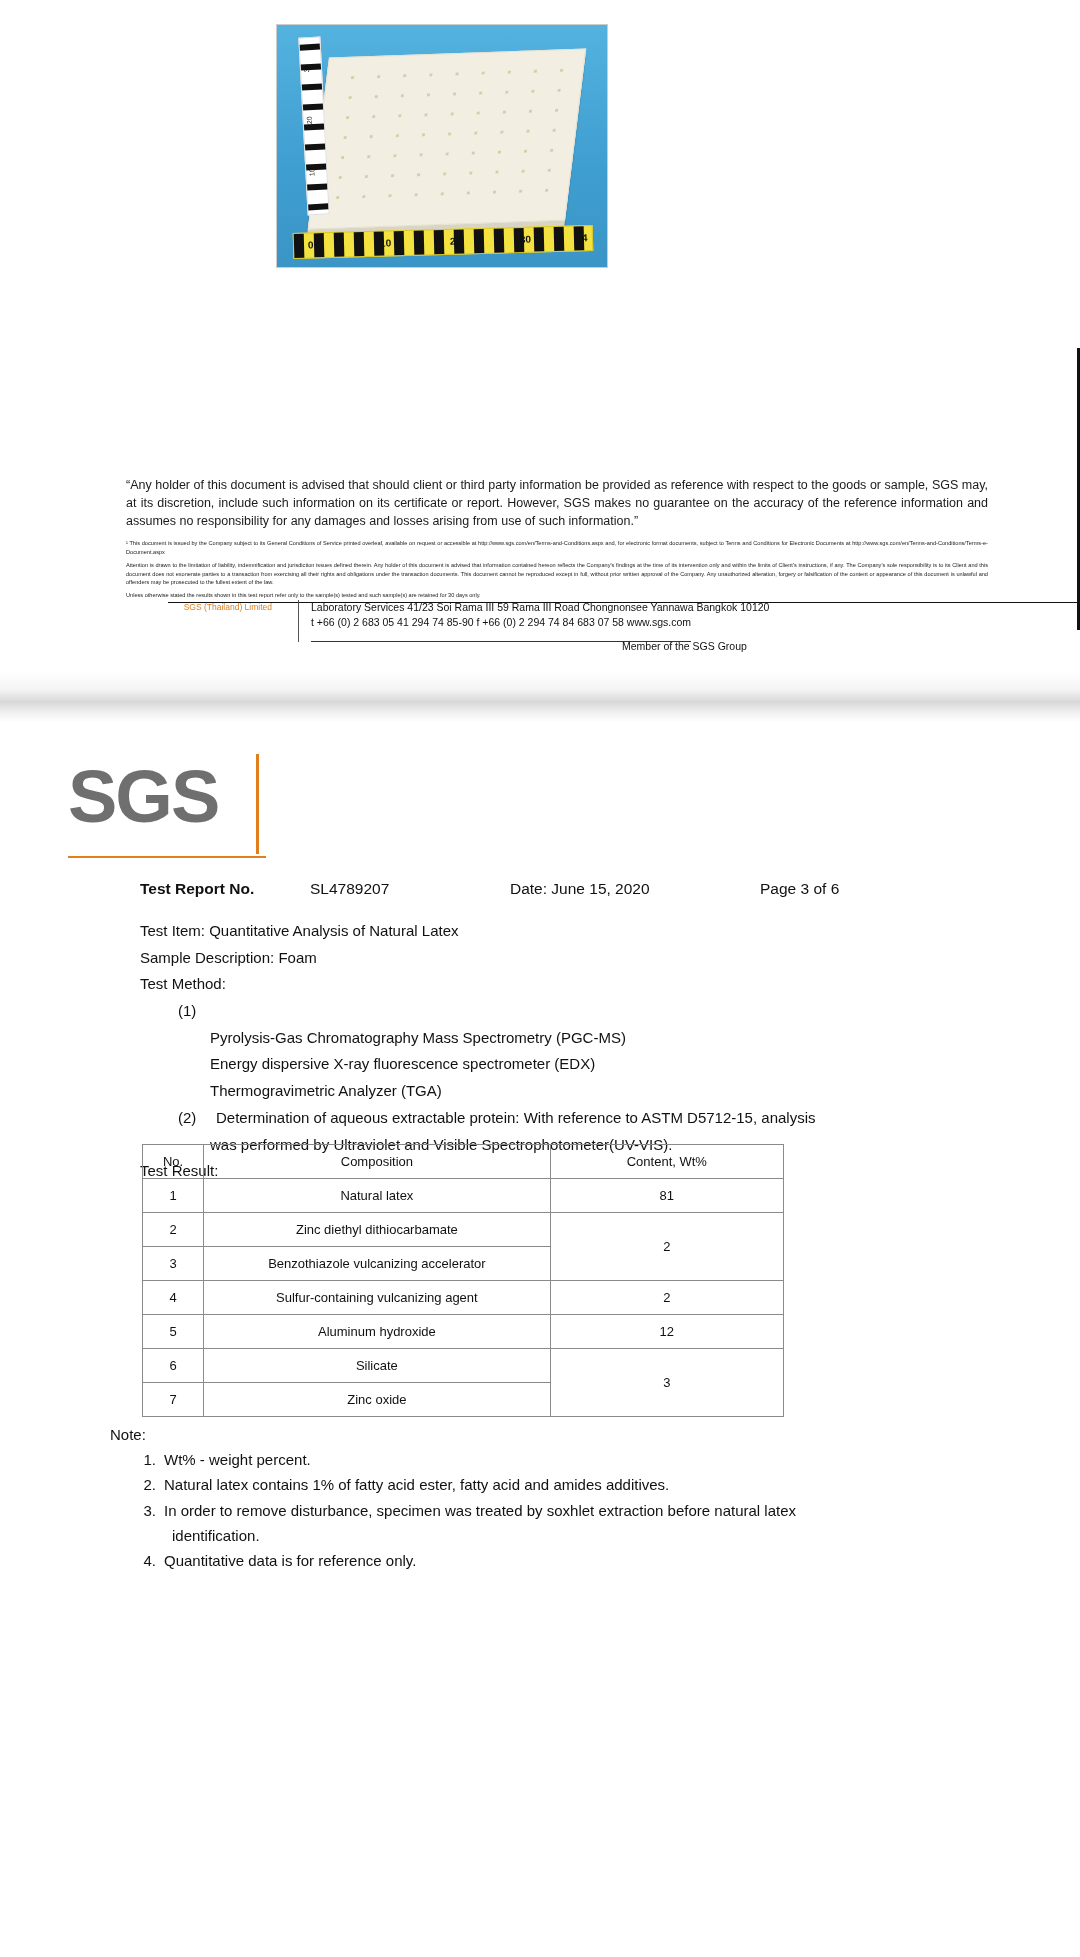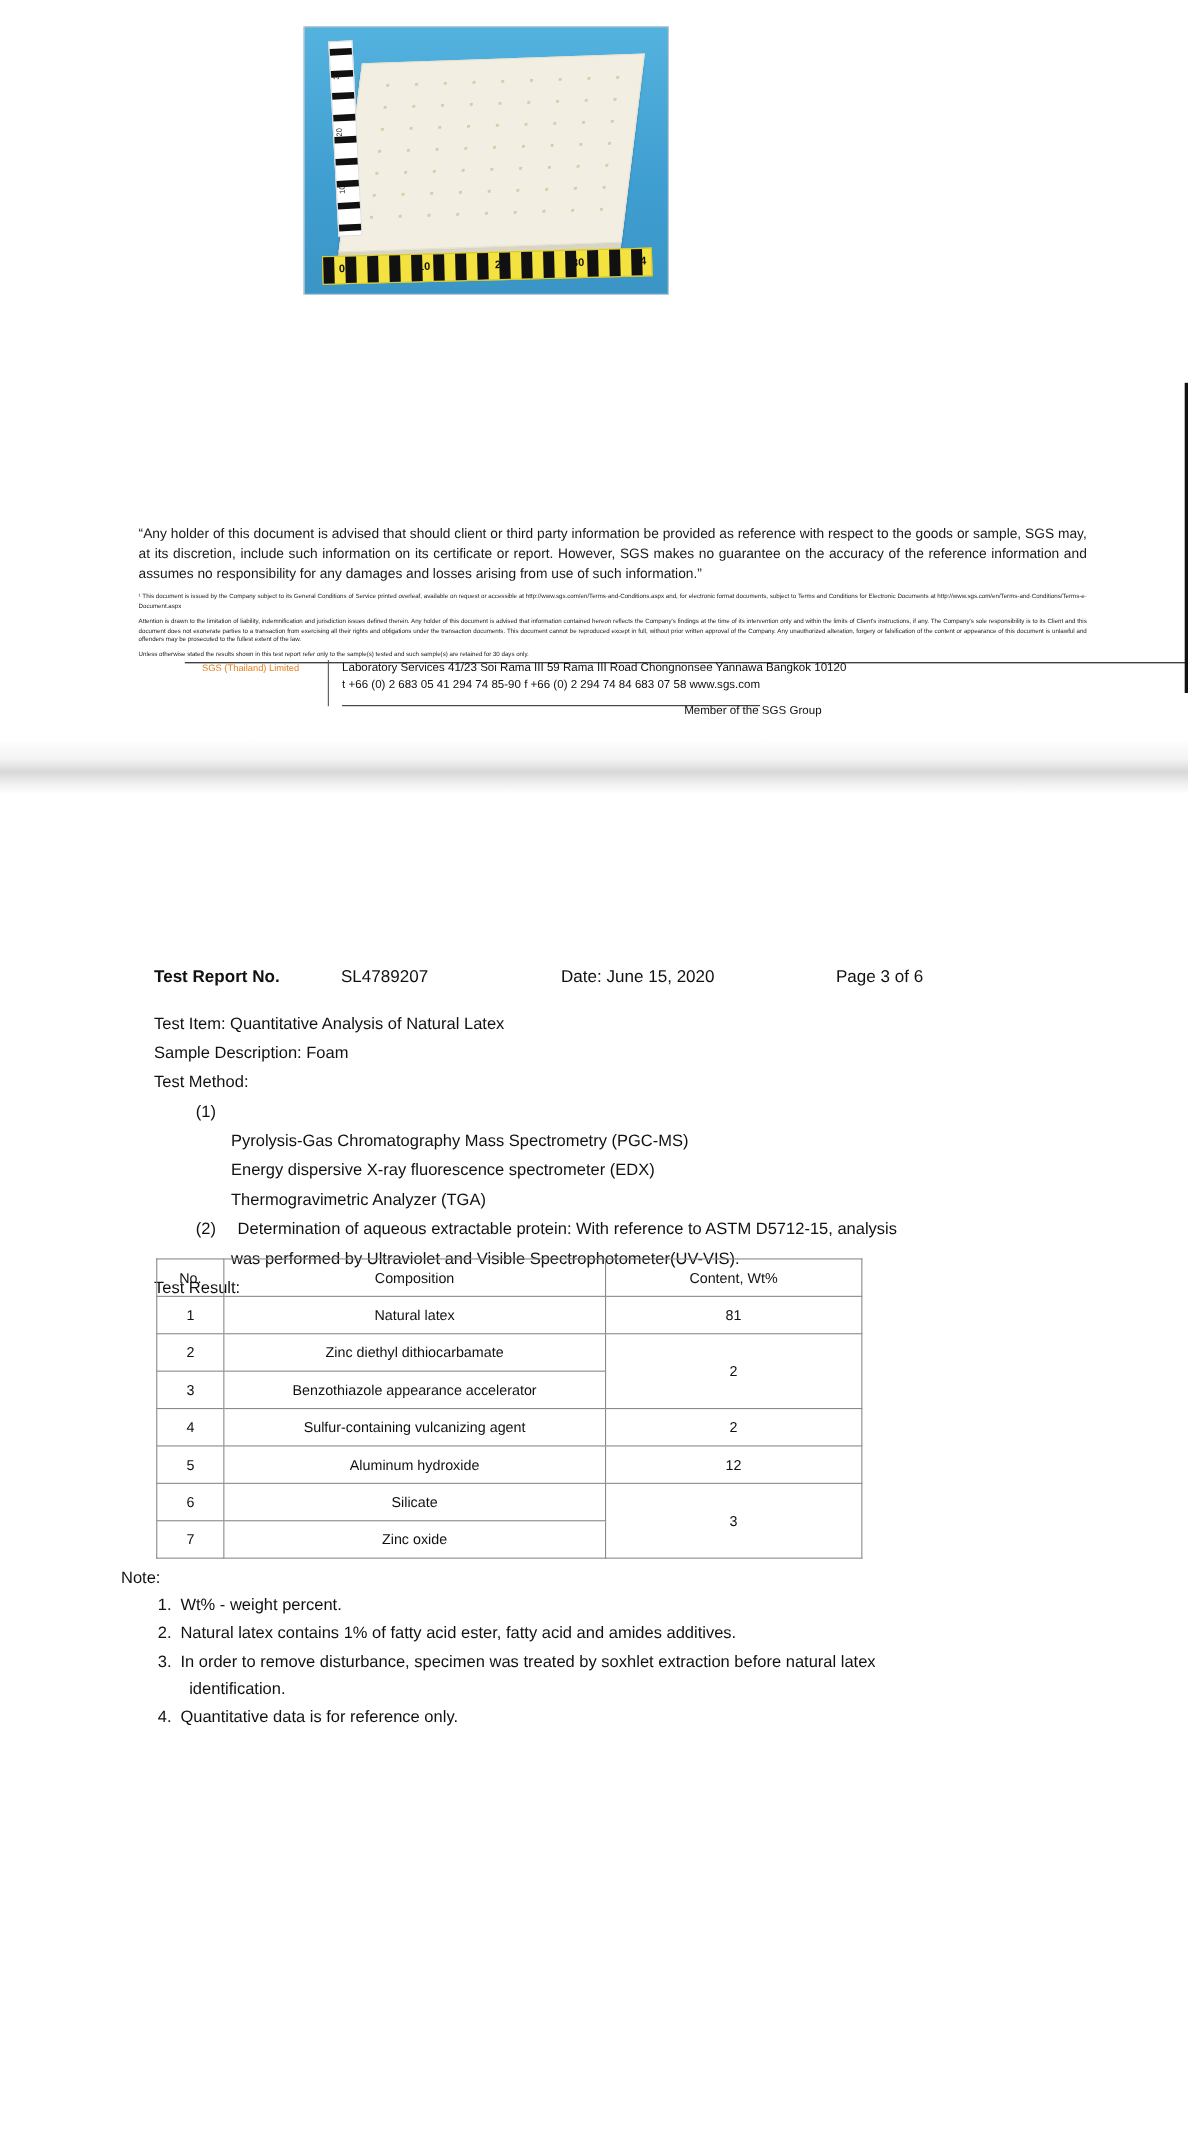--- a/index.html
+++ b/index.html
@@ -391,20 +391,25 @@
     </div>
   </div>
 
   <div class="member">Member of the SGS Group</div>
 </div>
 
 <div class="page-gap"></div>
 
 <div class="page-lower">
 
+  <div class="sgs-logo-wrap">
+    <div class="sgs-logo">SGS</div>
+    <div class="logo-vline"></div>
+    <div class="logo-hline"></div>
+  </div>
 
   <div class="report-head">
     <span class="lbl">Test Report No.</span>
     <span class="num">SL4789207</span>
     <span class="date">Date: June 15, 2020</span>
     <span class="page">Page 3 of  6</span>
   </div>
 
   <div class="body-text">
     <div>Test Item: Quantitative Analysis of Natural Latex</div>
@@ -441,21 +446,21 @@
         <td>Natural latex</td>
         <td>81</td>
       </tr>
       <tr>
         <td>2</td>
         <td>Zinc diethyl dithiocarbamate</td>
         <td rowspan="2">2</td>
       </tr>
       <tr>
         <td>3</td>
-        <td>Benzothiazole appearance accelerator</td>
+        <td>Benzothiazole vulcanizing accelerator</td>
       </tr>
       <tr>
         <td>4</td>
         <td>Sulfur-containing vulcanizing agent</td>
         <td>2</td>
       </tr>
       <tr>
         <td>5</td>
         <td>Aluminum hydroxide</td>
         <td>12</td>

